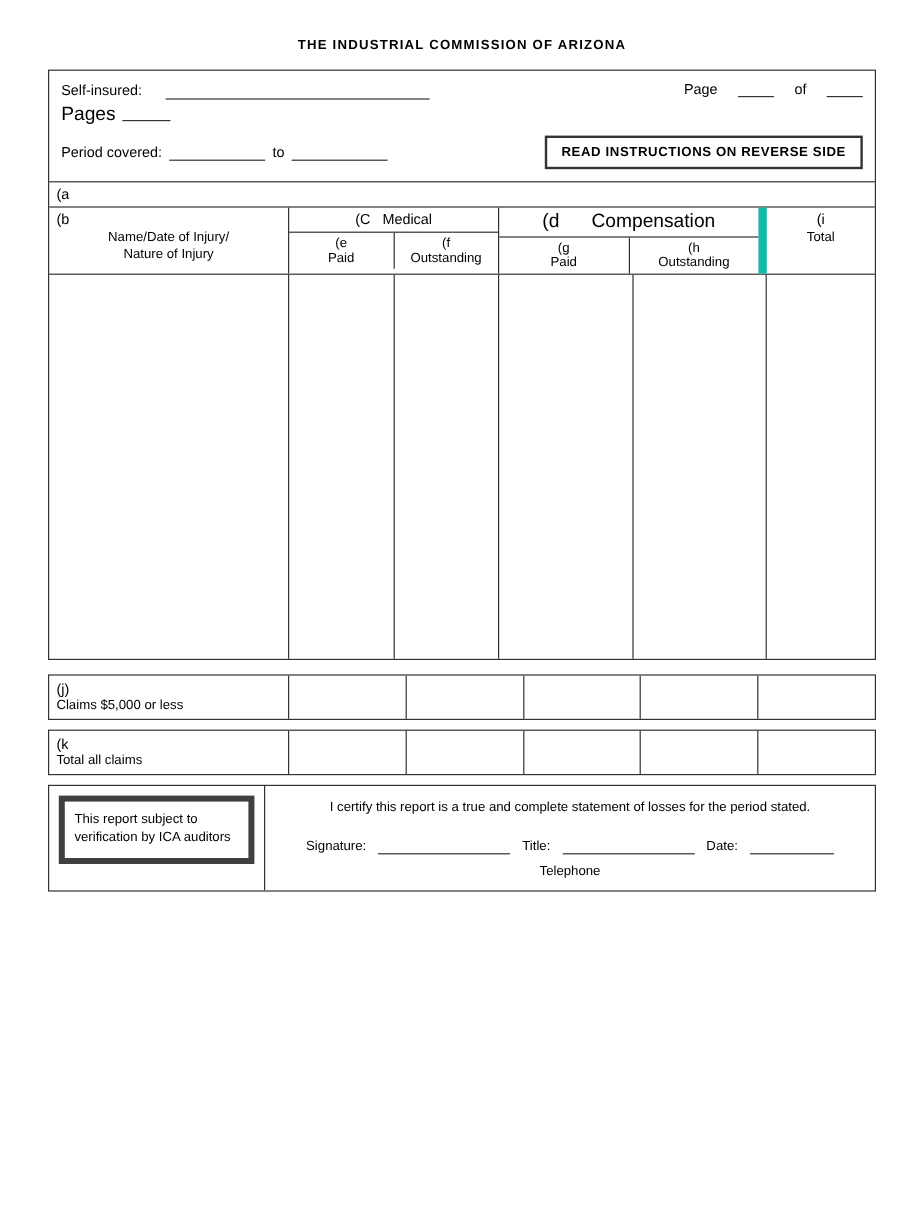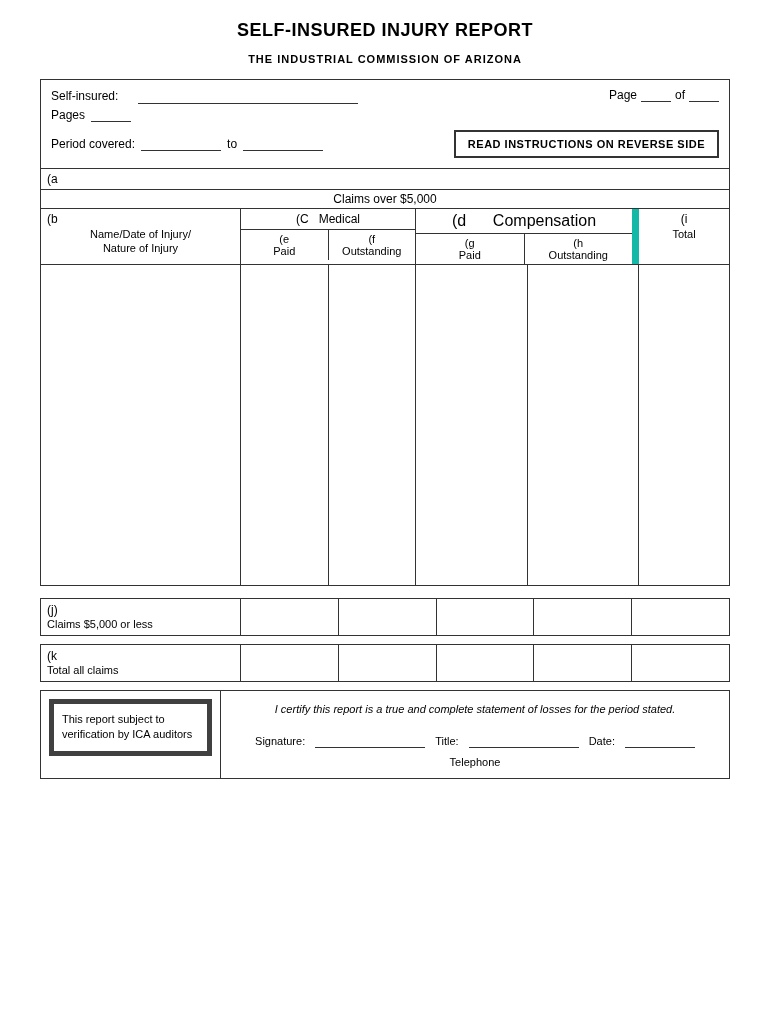--- a/index.html
+++ b/index.html
@@ -69,36 +69,36 @@
     .self-insured-line {
       display: inline-block;
       border-bottom: 1px solid #333;
       width: 220px;
       height: 16px;
     }
 
     .page-row {
       display: flex;
       align-items: center;
-      gap: 4px;
+      gap: 17px;
       font-size: 12px;
     }
 
     .page-blank {
       display: inline-block;
       border-bottom: 1px solid #333;
       width: 30px;
       height: 14px;
     }
 
     .pages-row {
       margin-top: 1px;
       display: flex;
       gap: 6px;
-      font-size: 12px;
+      font-size: 16px;
     }
 
     .pages-blank {
       display: inline-block;
       border-bottom: 1px solid #333;
       width: 40px;
       height: 14px;
     }
 
     .period-blank {
@@ -342,21 +342,20 @@
       flex-direction: column;
       align-items: center;
       justify-content: center;
     }
 
     .cert-text {
       font-size: 11px;
       text-align: center;
       line-height: 1.5;
       margin-bottom: 16px;
-      font-style: italic;
     }
 
     .cert-fields {
       display: flex;
       align-items: center;
       gap: 10px;
       font-size: 11px;
       margin-bottom: 6px;
     }
 
@@ -398,21 +397,20 @@
       flex: 1;
       border-right: 7px solid #14b8a6;
     }
   </style>
 </head>
 <body>
 
 <div class="page">
 
   <div class="title-section">
-    <div class="main-title">SELF-INSURED INJURY REPORT</div>
     <div class="subtitle">THE INDUSTRIAL COMMISSION OF ARIZONA</div>
   </div>
 
   <div class="outer-box">
 
     <div class="header-section">
       <div class="header-row1">
         <div class="self-insured-row">
           <span style="font-size:12px;">Self-insured:</span>
           <span class="self-insured-line"></span>
@@ -438,23 +436,20 @@
         <div class="instructions-box">
           <span>READ INSTRUCTIONS ON REVERSE SIDE</span>
         </div>
       </div>
     </div>
 
     <div class="claims-header">
       <span>(a</span>
     </div>
 
-    <div class="claims-over-label">
-      <span>Claims over $5,000</span>
-    </div>
 
     <div class="col-headers">
 
       <div class="col-b">
         <div class="col-title">(b</div>
         <div class="col-sub">Name/Date of Injury/</div>
         <div class="col-sub">Nature of Injury</div>
       </div>
 
       <div class="col-medical">

